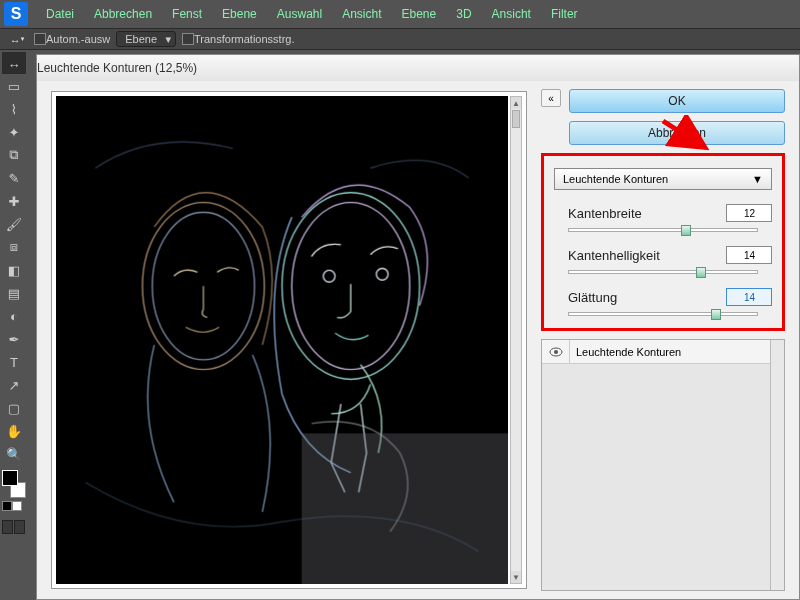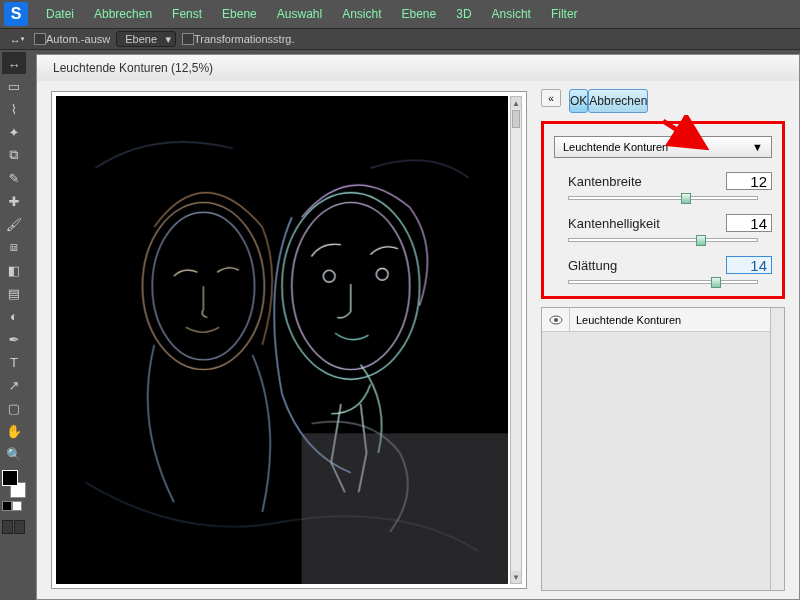--- a/index.html
+++ b/index.html
@@ -20,21 +20,21 @@
 .tool.sel { background:#2d2d2d; }
 .swatches{ width:24px; height:28px; position:relative; margin-top:4px;}
 .sw-fg{position:absolute; width:16px; height:16px; left:0; top:0; background:#000; border:1px solid #fff;}
 .sw-bg{position:absolute; width:16px; height:16px; right:0; bottom:0; background:#fff; border:1px solid #888;}
 .mini-sw{width:24px;height:14px;margin-top:2px;display:flex;}
 .mini-sw div{width:10px;height:10px;border:1px solid #888;}
 .qmask{display:flex;gap:1px;margin-top:4px;}
 .qmask div{width:11px;height:14px;background:#3a3a3a;border:1px solid #222;}
 
 .dialog { position: absolute; left: 36px; top: 54px; right: 0; bottom: 0; background: #f0f0f0; border: 1px solid #888; }
-.dialog-title { height: 26px; background: linear-gradient(#f8f8f8,#e4e4e4); display:flex; align-items:center; padding:0 16px; font-size:12px; color:#333;}
+.dialog-title { height: 26px; background: linear-gradient(#f8f8f8,#e4e4e4); display:flex; align-items:center; padding:0 0; font-size:12px; color:#333;}
 .dialog-body { display:flex; height: calc(100% - 26px); }
 
 .preview-pane { flex: 1; padding: 10px 8px 10px 14px; position:relative; }
 .preview-wrap { width: 100%; height: 100%; background:#fff; border:1px solid #999; padding:4px; position:relative;}
 .preview-img { width: calc(100% - 14px); height: 100%; background: #000; position:relative; overflow:hidden;}
 .vscroll{position:absolute; right:4px; top:4px; width:12px; bottom:4px; background:#e8e8e8; border:1px solid #bbb;}
 .vscroll .arr{height:12px; display:flex;align-items:center;justify-content:center;font-size:8px;color:#666;background:#ddd;}
 .vscroll .thumb{height:18px; margin:1px; background:#ccc; border:1px solid #aaa;}
 .glow-art{position:absolute;inset:0;}
 .glow-art svg{width:100%;height:100%;display:block;}
@@ -45,21 +45,21 @@
 .btn { height: 24px; background: linear-gradient(#d9f0fb,#a8d8f0); border:1px solid #5b9bd5; border-radius:3px; font-size:12px; color:#222; display:flex; align-items:center; justify-content:center; cursor:pointer;}
 .btn.primary{ background: linear-gradient(#cfeefd,#8fd0f2); }
 .arrow-annot{ position:absolute; width:60px; height:40px; right:82px; top:60px; pointer-events:none; }
 .arrow-annot svg{width:100%;height:100%;}
 
 .red-box { border: 3px solid #e00; padding: 12px 10px; background:#f0f0f0;}
 .filter-dd { width: 100%; height:22px; border:1px solid #888; background: linear-gradient(#fff,#e6e6e6); font-size:11px; padding:0 8px; display:flex; align-items:center; justify-content:space-between;}
 .slider-grp { margin-top: 14px; }
 .slider-row1{display:flex; justify-content:space-between; align-items:center;}
 .slider-lbl{font-size:13px; color:#222; padding-left:14px;}
-.slider-val{width:46px; height:18px; border:1px solid #888; background:#fff; font-size:15px; text-align:right; padding:0 4px; display:flex; align-items:center; justify-content:flex-end;margin-left:48px;}
+.slider-val{width:46px; height:18px; border:1px solid #888; background:#fff; font-size:10px; text-align:right; padding:0 16px; display:flex; align-items:center; justify-content:flex-end;margin-left:48px;}
 .slider-val.active{border:1px solid #3a8cd8; background:#eaf4fd; color:#1a5fa0;}
 .slider-track{margin:6px 14px 0 14px; height:4px; background:#fff; border:1px solid #aaa; position:relative;}
 .slider-thumb{position:absolute; top:-4px; width:10px; height:11px; background:linear-gradient(#e8f6ef,#7fc9a8); border:1px solid #5a9a7a; transform:translateX(-50%);}
 
 .layers-box{ flex:1; border:1px solid #aaa; background:#e6e6e6; display:flex; flex-direction:column; min-height:120px; margin-top:auto;}
 .layer-row{display:flex; align-items:center; height:24px; background:#f4f4f4; border-bottom:1px solid #ccc; font-size:11px;}
 .eye{width:28px; display:flex; align-items:center; justify-content:center; border-right:1px solid #ccc; height:100%;}
 .layer-name{padding:0 6px;}
 .layers-fill{flex:1; background:#dcdcdc;}
 .layers-scroll{width:14px; background:#e8e8e8; border-left:1px solid #bbb;}
@@ -171,21 +171,21 @@
           <div class="arr" style="position:absolute;bottom:0;width:100%">▼</div>
         </div>
       </div>
     </div>
 
     <div class="controls-pane">
       <div style="display:flex; gap:8px; align-items:flex-start;">
         <div class="collapse-row">
             <div class="collapse-btn">«</div>
           </div>
-        <div style="flex:1; display:flex; ">
+        <div style="flex:1; display:flex; flex-direction:column; gap:8px;">
           <div class="btn primary">OK</div>
           <div class="btn">Abbrechen</div>
         </div>
       </div>
 
       <div class="red-box">
         <div class="filter-dd">
           <span>Leuchtende Konturen</span>
           <span>▼</span>
         </div>

